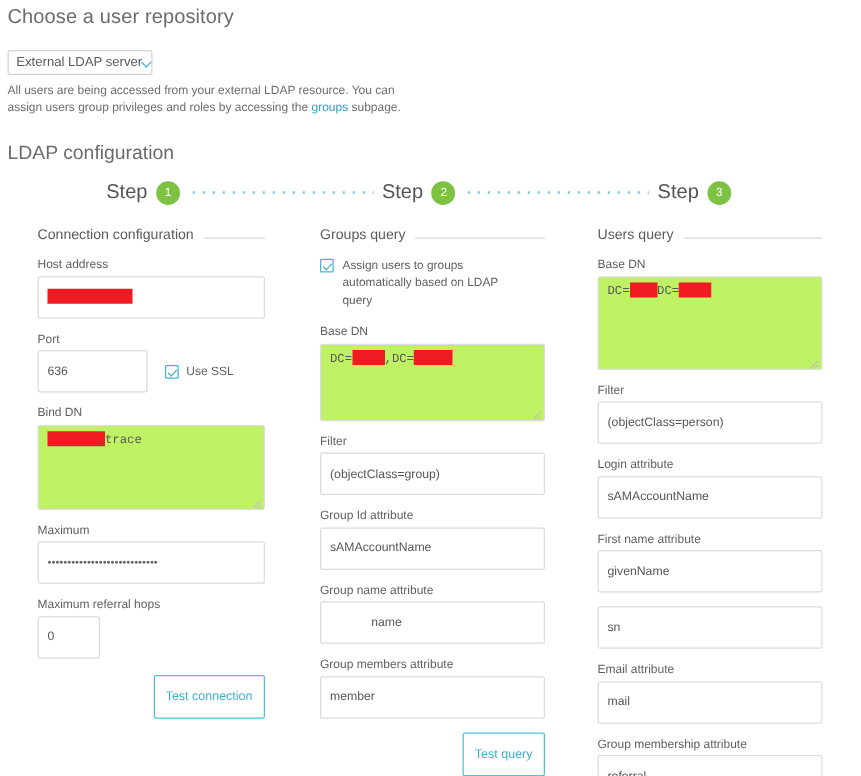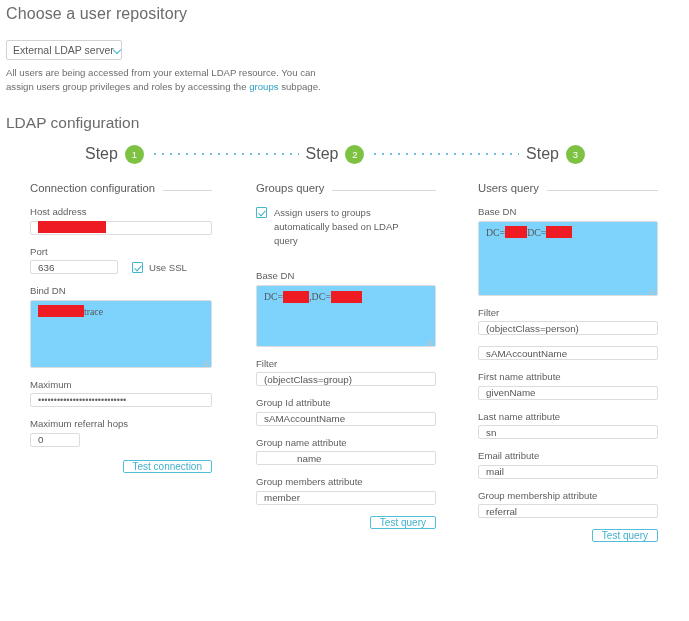--- a/index.html
+++ b/index.html
@@ -165,40 +165,40 @@
     margin-bottom: 3px;
     line-height: 1.2;
   }
   .field {
     margin-bottom: 11px;
   }
 
   .txt {
     box-sizing: border-box;
     width: 100%;
-    height: 14px;
+    height: 34px;
     border: 1px solid #dcdcdc;
     border-radius: 2px;
     background: #fff;
     font-family: "Liberation Sans", sans-serif;
     font-size: 9.8px;
     color: #565656;
     padding: 0 7px;
     outline: none;
   }
   .txt.short { width: 88px; }
   .txt.tiny  { width: 50px; }
 
   .area {
     box-sizing: border-box;
     width: 100%;
     border: 1px solid #dcdcdc;
     border-radius: 2px;
-    background: #7dd3fc;
-    font-family: Liberation Serif, serif;
+    background: #bef264;
+    font-family: Liberation Mono, monospace;
     font-size: 9.8px;
     color: #565656;
     padding: 5px 7px;
     position: relative;
     outline: none;
   }
   .area.h-bind { height: 68px; }
   .area.h-dn   { height: 62px; }
   .area.h-dn3  { height: 75px; }
   .resize-grip {
@@ -262,40 +262,40 @@
   }
   .ssl-label {
     font-size: 9.6px;
     color: #5f5f5f;
     margin-left: 6px;
   }
 
   .assign-row {
     display: flex;
     align-items: flex-start;
-    margin-bottom: 23px;
+    margin-bottom: 13px;
     cursor: pointer;
   }
   .assign-text {
     font-size: 9.5px;
     color: #5f5f5f;
     margin-left: 7px;
     line-height: 1.45;
     max-width: 150px;
   }
 
   .btn {
     display: inline-block;
     border: 1px solid #4fc0d8;
     border-radius: 2px;
     background: #ffffff;
     color: #3fb0cc;
     font-family: "Liberation Sans", sans-serif;
     font-size: 10px;
-    padding: 0 9px;
+    padding: 11px 9px;
     cursor: pointer;
     line-height: 1.1;
   }
   .btn-right {
     display: flex;
     justify-content: flex-end;
   }
   .btn-row-c1 {
     display: flex;
     justify-content: flex-end;
@@ -446,30 +446,30 @@
       <span class="resize-grip"></span>
     </div>
   </div>
 
   <div class="field">
     <div class="field-label">Filter</div>
     <div class="txt" style="display:flex;align-items:center;">(objectClass=person)</div>
   </div>
 
   <div class="field">
+    <div class="field-label">Login attribute</div>
     <div class="txt" style="display:flex;align-items:center;">sAMAccountName</div>
   </div>
 
   <div class="field">
     <div class="field-label">First name attribute</div>
     <div class="txt" style="display:flex;align-items:center;">givenName</div>
   </div>
 
   <div class="field">
-    <div class="field-label">Last name attribute</div>
     <div class="txt" style="display:flex;align-items:center;">sn</div>
   </div>
 
   <div class="field">
     <div class="field-label">Email attribute</div>
     <div class="txt" style="display:flex;align-items:center;">mail</div>
   </div>
 
   <div class="field">
     <div class="field-label">Group membership attribute</div>

